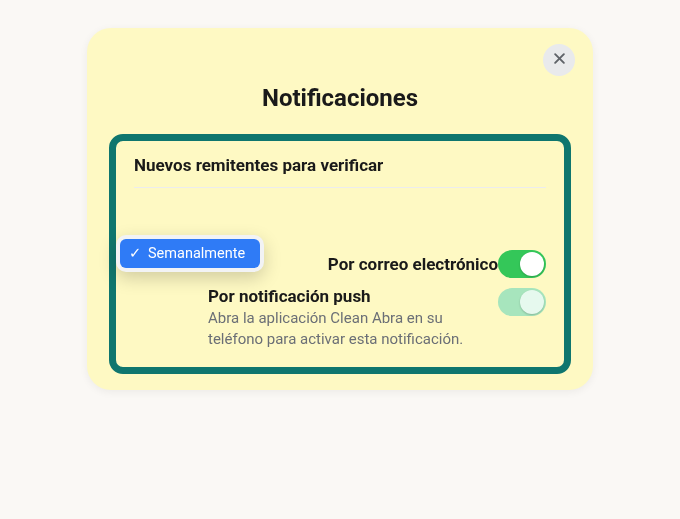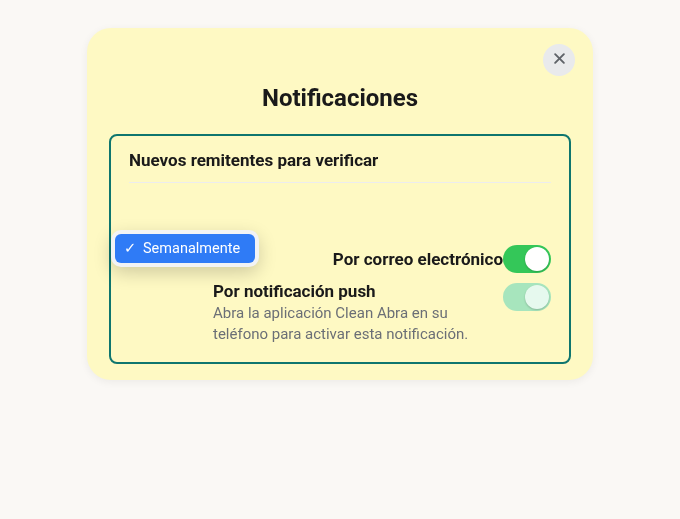--- a/index.html
+++ b/index.html
@@ -46,22 +46,22 @@
     }
     .modal-title {
       text-align: center;
       font-size: 24px;
       font-weight: 700;
       color: #1a1a1a;
       margin-top: 36px;
       margin-bottom: 22px;
     }
     .card {
-      border: 2px solid #0f766e;
-      border-radius: 8px;
+      border: 7px solid #0f766e;
+      border-radius: 14px;
       padding: 14px 18px 16px 18px;
       position: relative;
     }
     .section-title {
       font-size: 17px;
       font-weight: 700;
       color: #1a1a1a;
       margin-bottom: 4px;
     }
     .section-desc {

